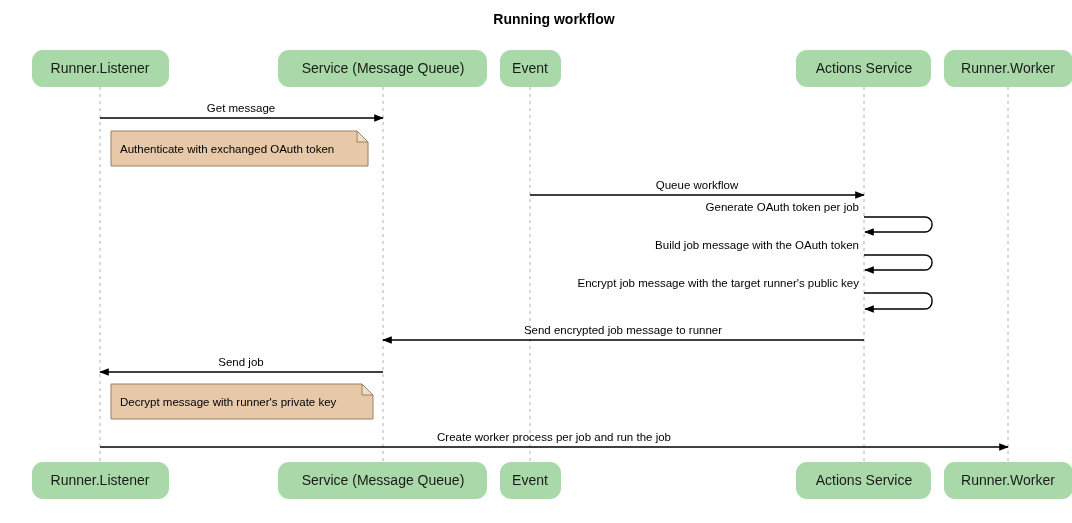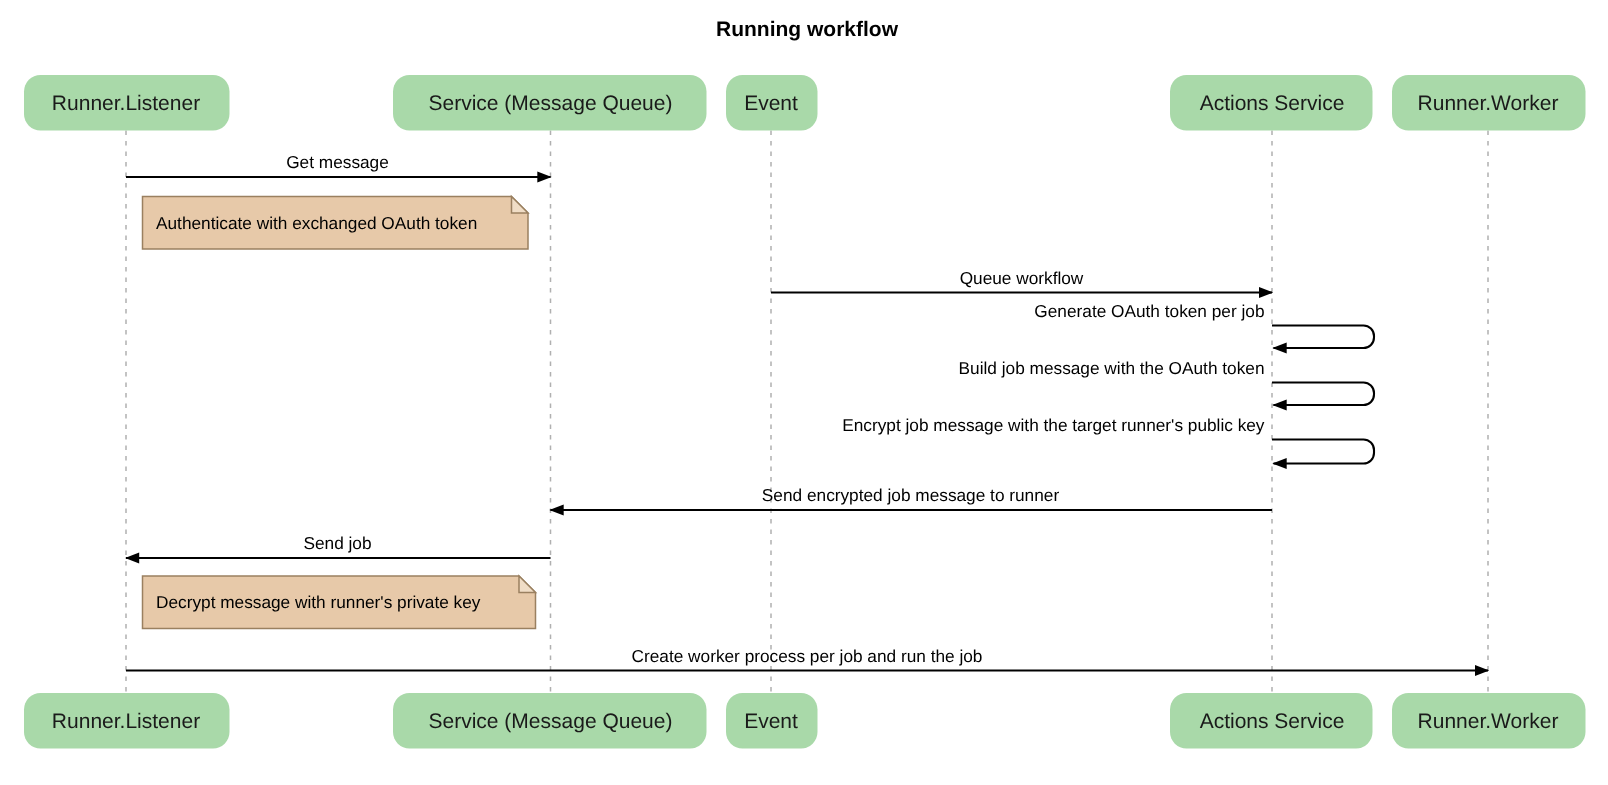--- a/index.html
+++ b/index.html
@@ -12,20 +12,21 @@
     width: 1072px;
     height: 523px;
     position: relative;
     overflow: hidden;
     color: #000000;
   }
   #diagram-root {
     position: relative;
     width: 927px;
     height: 523px;
+    margin-left: 16px;
   }
   svg#seq-svg {
     position: absolute;
     left: 0;
     top: 0;
     width: 1072px;
     height: 523px;
     display: block;
   }
   .diagram-title {

